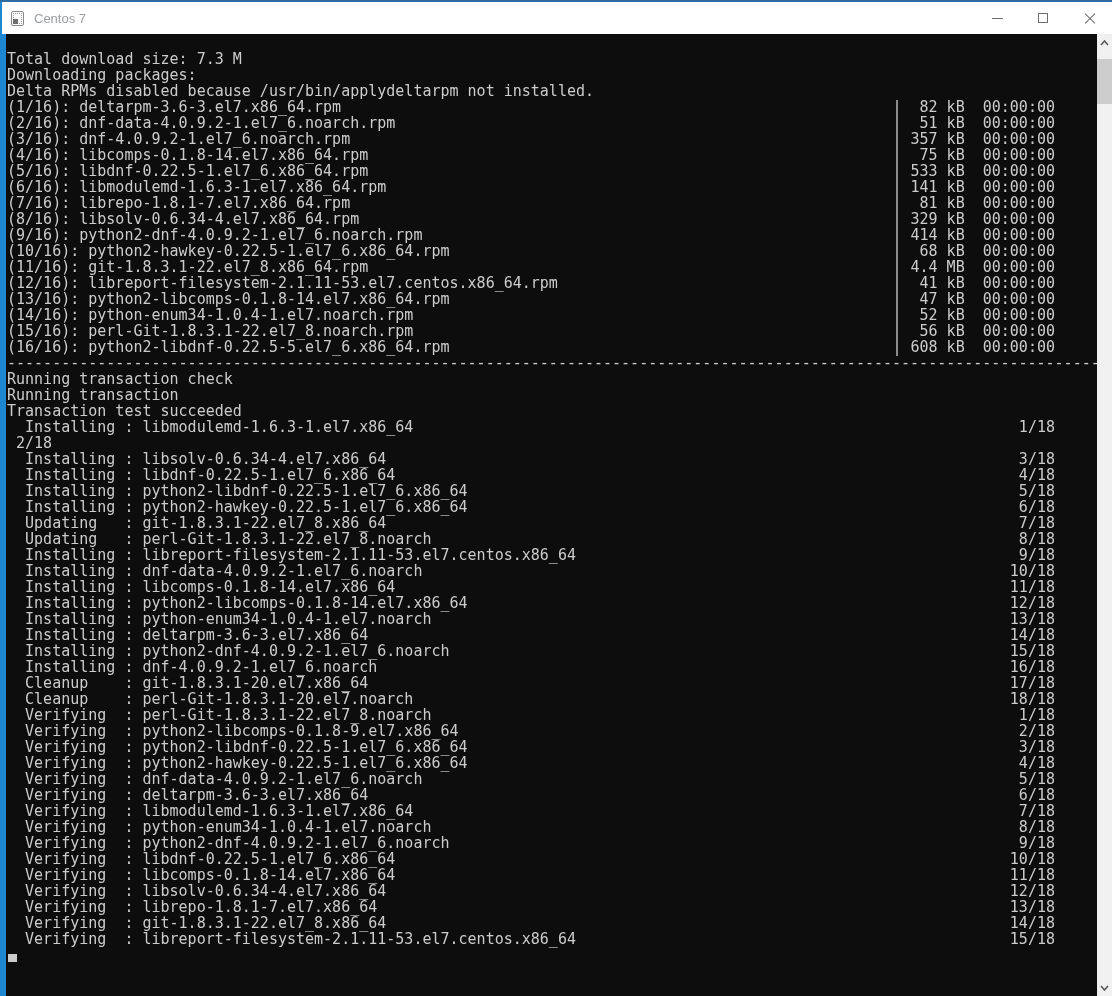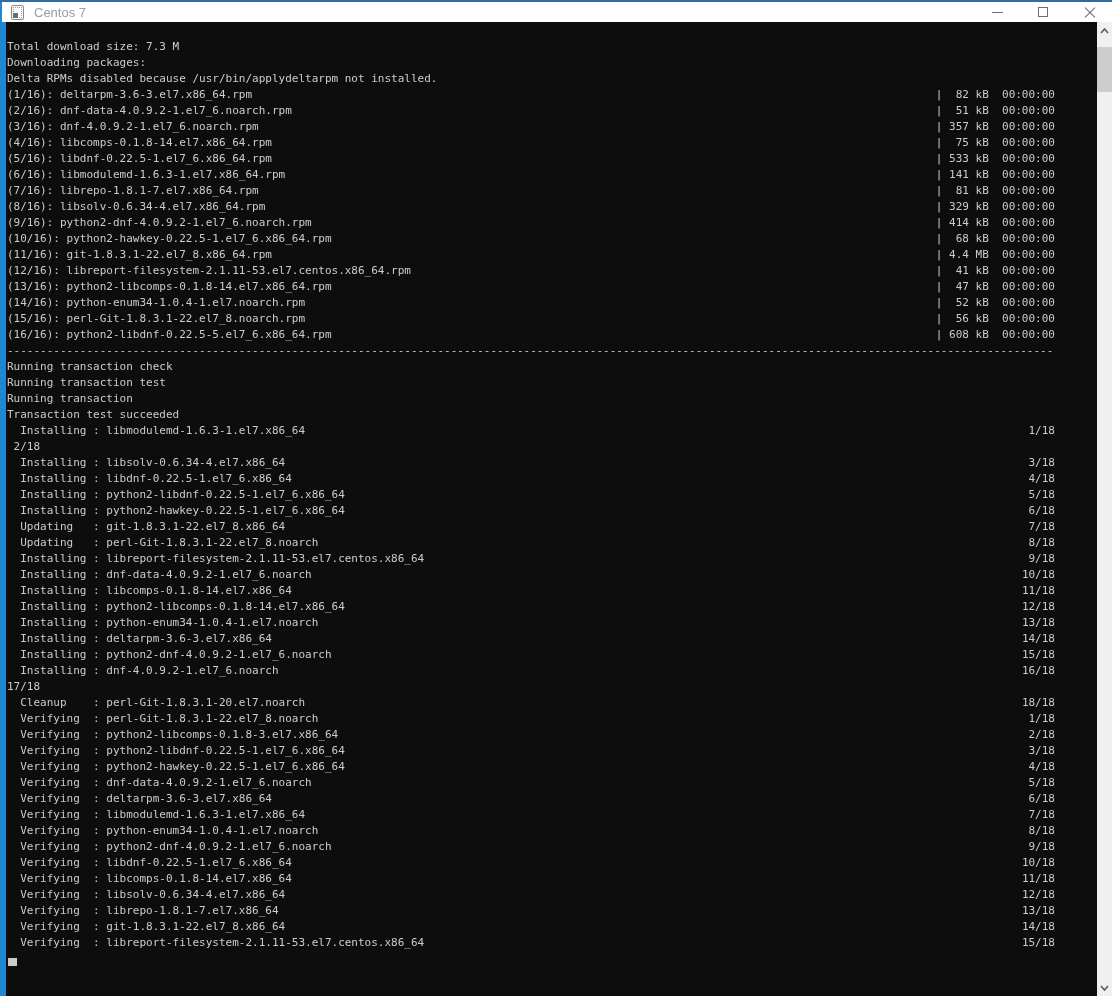--- a/index.html
+++ b/index.html
@@ -8,21 +8,21 @@
   }
   *{margin:0;padding:0;box-sizing:border-box;}
   html,body{width:1112px;height:996px;overflow:hidden;background:#000;}
   .window{
     width:1112px;height:996px;display:flex;flex-direction:column;
     border-top:2px solid var(--accent-top);
     font-family:"Liberation Sans", sans-serif;
   }
   
   .titlebar{
-    height:20px;background:var(--titlebar-bg);display:flex;align-items:center;
+    height:32px;background:var(--titlebar-bg);display:flex;align-items:center;
     border-left:2px solid var(--accent-left);flex:0 0 auto;text-align:right;
   }
   .app-icon{
     width:13px;height:15px;margin-left:9px;border:1px solid #8a8a8a;border-radius:2px;
     position:relative;background:#fdfdfd;
   }
   .app-icon::before{
     content:"";position:absolute;left:1px;right:1px;top:1px;bottom:1px;
     border:1px dotted #9a9a9a;
   }
@@ -42,21 +42,21 @@
   }
   .close-glyph::before{transform:rotate(45deg);}
   .close-glyph::after{transform:rotate(-45deg);}
   
   .winbody{flex:1;display:flex;min-height:0;}
   .terminal{
     flex:1;background:var(--term-bg);color:var(--term-fg);
     border-left:6px solid var(--accent-left);
     padding:17px 0 0 1px;
     font-family:"DejaVu Sans Mono", monospace;
-    font-size:11px;line-height:16px;
+    font-size:15px;line-height:16px;
     overflow:hidden;
   }
   .tline{
     display:flex;justify-content:space-between;white-space:pre;height:16px;
     padding-right:42px;
   }
   .tline .lt{white-space:pre;}
   .tline .rt{white-space:pre;}
   .tline.sep{padding-right:6px;overflow:hidden;}
   .cursor-row{height:16px;display:flex;align-items:flex-end;}
@@ -107,43 +107,42 @@
           <div class="tline"><span class="lt">(9/16): python2-dnf-4.0.9.2-1.el7_6.noarch.rpm</span><span class="rt">| 414 kB  00:00:00</span></div>
           <div class="tline"><span class="lt">(10/16): python2-hawkey-0.22.5-1.el7_6.x86_64.rpm</span><span class="rt">|  68 kB  00:00:00</span></div>
           <div class="tline"><span class="lt">(11/16): git-1.8.3.1-22.el7_8.x86_64.rpm</span><span class="rt">| 4.4 MB  00:00:00</span></div>
           <div class="tline"><span class="lt">(12/16): libreport-filesystem-2.1.11-53.el7.centos.x86_64.rpm</span><span class="rt">|  41 kB  00:00:00</span></div>
           <div class="tline"><span class="lt">(13/16): python2-libcomps-0.1.8-14.el7.x86_64.rpm</span><span class="rt">|  47 kB  00:00:00</span></div>
           <div class="tline"><span class="lt">(14/16): python-enum34-1.0.4-1.el7.noarch.rpm</span><span class="rt">|  52 kB  00:00:00</span></div>
           <div class="tline"><span class="lt">(15/16): perl-Git-1.8.3.1-22.el7_8.noarch.rpm</span><span class="rt">|  56 kB  00:00:00</span></div>
           <div class="tline"><span class="lt">(16/16): python2-libdnf-0.22.5-5.el7_6.x86_64.rpm</span><span class="rt">| 608 kB  00:00:00</span></div>
           <div class="tline sep"><span class="lt">--------------------------------------------------------------------------------------------------------------------------------------------------------------</span></div>
           <div class="tline"><span class="lt">Running transaction check</span></div>
-          <div class="tline"><span class="lt">Running transaction test</span></div>
           <div class="tline"><span class="lt">Running transaction</span></div>
           <div class="tline"><span class="lt">Transaction test succeeded</span></div>
           <div class="tline"><span class="lt">  Installing : libmodulemd-1.6.3-1.el7.x86_64</span><span class="rt"> 1/18</span></div>
           <div class="tline"><span class="rt"> 2/18</span></div>
           <div class="tline"><span class="lt">  Installing : libsolv-0.6.34-4.el7.x86_64</span><span class="rt"> 3/18</span></div>
           <div class="tline"><span class="lt">  Installing : libdnf-0.22.5-1.el7_6.x86_64</span><span class="rt"> 4/18</span></div>
           <div class="tline"><span class="lt">  Installing : python2-libdnf-0.22.5-1.el7_6.x86_64</span><span class="rt"> 5/18</span></div>
           <div class="tline"><span class="lt">  Installing : python2-hawkey-0.22.5-1.el7_6.x86_64</span><span class="rt"> 6/18</span></div>
           <div class="tline"><span class="lt">  Updating   : git-1.8.3.1-22.el7_8.x86_64</span><span class="rt"> 7/18</span></div>
           <div class="tline"><span class="lt">  Updating   : perl-Git-1.8.3.1-22.el7_8.noarch</span><span class="rt"> 8/18</span></div>
           <div class="tline"><span class="lt">  Installing : libreport-filesystem-2.1.11-53.el7.centos.x86_64</span><span class="rt"> 9/18</span></div>
           <div class="tline"><span class="lt">  Installing : dnf-data-4.0.9.2-1.el7_6.noarch</span><span class="rt">10/18</span></div>
           <div class="tline"><span class="lt">  Installing : libcomps-0.1.8-14.el7.x86_64</span><span class="rt">11/18</span></div>
           <div class="tline"><span class="lt">  Installing : python2-libcomps-0.1.8-14.el7.x86_64</span><span class="rt">12/18</span></div>
           <div class="tline"><span class="lt">  Installing : python-enum34-1.0.4-1.el7.noarch</span><span class="rt">13/18</span></div>
           <div class="tline"><span class="lt">  Installing : deltarpm-3.6-3.el7.x86_64</span><span class="rt">14/18</span></div>
           <div class="tline"><span class="lt">  Installing : python2-dnf-4.0.9.2-1.el7_6.noarch</span><span class="rt">15/18</span></div>
           <div class="tline"><span class="lt">  Installing : dnf-4.0.9.2-1.el7_6.noarch</span><span class="rt">16/18</span></div>
-          <div class="tline"><span class="rt">17/18</span></div>
+          <div class="tline"><span class="lt">  Cleanup    : git-1.8.3.1-20.el7.x86_64</span><span class="rt">17/18</span></div>
           <div class="tline"><span class="lt">  Cleanup    : perl-Git-1.8.3.1-20.el7.noarch</span><span class="rt">18/18</span></div>
           <div class="tline"><span class="lt">  Verifying  : perl-Git-1.8.3.1-22.el7_8.noarch</span><span class="rt"> 1/18</span></div>
-          <div class="tline"><span class="lt">  Verifying  : python2-libcomps-0.1.8-3.el7.x86_64</span><span class="rt"> 2/18</span></div>
+          <div class="tline"><span class="lt">  Verifying  : python2-libcomps-0.1.8-9.el7.x86_64</span><span class="rt"> 2/18</span></div>
           <div class="tline"><span class="lt">  Verifying  : python2-libdnf-0.22.5-1.el7_6.x86_64</span><span class="rt"> 3/18</span></div>
           <div class="tline"><span class="lt">  Verifying  : python2-hawkey-0.22.5-1.el7_6.x86_64</span><span class="rt"> 4/18</span></div>
           <div class="tline"><span class="lt">  Verifying  : dnf-data-4.0.9.2-1.el7_6.noarch</span><span class="rt"> 5/18</span></div>
           <div class="tline"><span class="lt">  Verifying  : deltarpm-3.6-3.el7.x86_64</span><span class="rt"> 6/18</span></div>
           <div class="tline"><span class="lt">  Verifying  : libmodulemd-1.6.3-1.el7.x86_64</span><span class="rt"> 7/18</span></div>
           <div class="tline"><span class="lt">  Verifying  : python-enum34-1.0.4-1.el7.noarch</span><span class="rt"> 8/18</span></div>
           <div class="tline"><span class="lt">  Verifying  : python2-dnf-4.0.9.2-1.el7_6.noarch</span><span class="rt"> 9/18</span></div>
           <div class="tline"><span class="lt">  Verifying  : libdnf-0.22.5-1.el7_6.x86_64</span><span class="rt">10/18</span></div>
           <div class="tline"><span class="lt">  Verifying  : libcomps-0.1.8-14.el7.x86_64</span><span class="rt">11/18</span></div>
           <div class="tline"><span class="lt">  Verifying  : libsolv-0.6.34-4.el7.x86_64</span><span class="rt">12/18</span></div>

